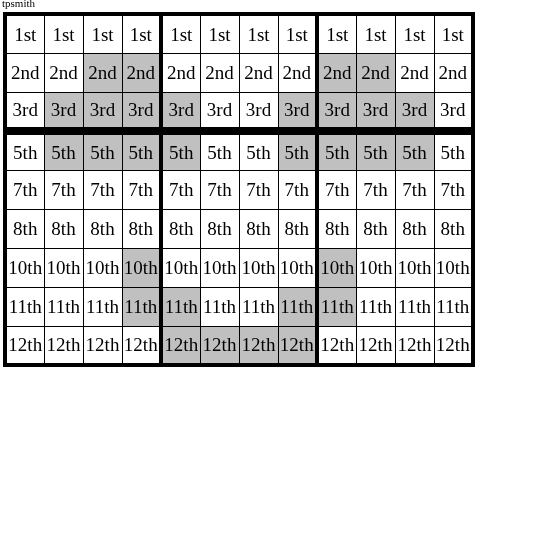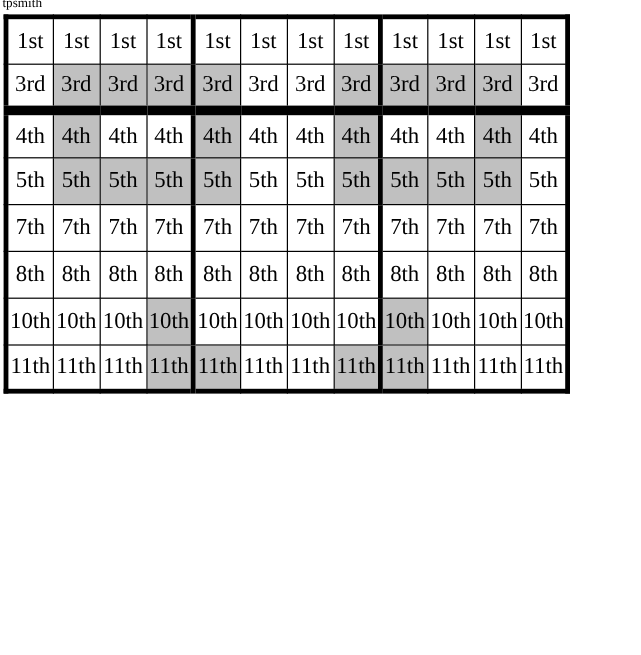--- a/index.html
+++ b/index.html
@@ -84,47 +84,47 @@
           <td class="colgroup-end">1st</td>
           <td>1st</td>
           <td>1st</td>
           <td>1st</td>
           <td class="colgroup-end">1st</td>
           <td>1st</td>
           <td>1st</td>
           <td>1st</td>
           <td>1st</td>
         </tr>
+        <tr>
+          <td>2nd</td>
+          <td>2nd</td>
+          <td class="shaded">2nd</td>
+          <td class="shaded colgroup-end">2nd</td>
+          <td>2nd</td>
+          <td>2nd</td>
+          <td>2nd</td>
+          <td class="colgroup-end">2nd</td>
+          <td class="shaded">2nd</td>
+          <td class="shaded">2nd</td>
+          <td>2nd</td>
+          <td>2nd</td>
+        </tr>
         <tr class="rowgroup-end">
           <td>3rd</td>
           <td class="shaded">3rd</td>
           <td class="shaded">3rd</td>
           <td class="shaded colgroup-end">3rd</td>
           <td class="shaded">3rd</td>
           <td>3rd</td>
           <td>3rd</td>
           <td class="shaded colgroup-end">3rd</td>
           <td class="shaded">3rd</td>
           <td class="shaded">3rd</td>
           <td class="shaded">3rd</td>
           <td>3rd</td>
-        </tr>
-        <tr>
-          <td>4th</td>
-          <td class="shaded">4th</td>
-          <td>4th</td>
-          <td class="colgroup-end">4th</td>
-          <td class="shaded">4th</td>
-          <td>4th</td>
-          <td>4th</td>
-          <td class="shaded colgroup-end">4th</td>
-          <td>4th</td>
-          <td>4th</td>
-          <td class="shaded">4th</td>
-          <td>4th</td>
         </tr>
         <tr>
           <td>5th</td>
           <td class="shaded">5th</td>
           <td class="shaded">5th</td>
           <td class="shaded colgroup-end">5th</td>
           <td class="shaded">5th</td>
           <td>5th</td>
           <td>5th</td>
           <td class="shaded colgroup-end">5th</td>
@@ -181,16 +181,30 @@
           <td>11th</td>
           <td class="shaded colgroup-end">11th</td>
           <td class="shaded">11th</td>
           <td>11th</td>
           <td>11th</td>
           <td class="shaded colgroup-end">11th</td>
           <td class="shaded">11th</td>
           <td>11th</td>
           <td>11th</td>
           <td>11th</td>
+        </tr>
+        <tr>
+          <td>12th</td>
+          <td>12th</td>
+          <td>12th</td>
+          <td class="colgroup-end">12th</td>
+          <td class="shaded">12th</td>
+          <td class="shaded">12th</td>
+          <td class="shaded">12th</td>
+          <td class="shaded colgroup-end">12th</td>
+          <td>12th</td>
+          <td>12th</td>
+          <td>12th</td>
+          <td>12th</td>
         </tr>
       </tbody>
   </table>
 </div>
 
 </body></html>

